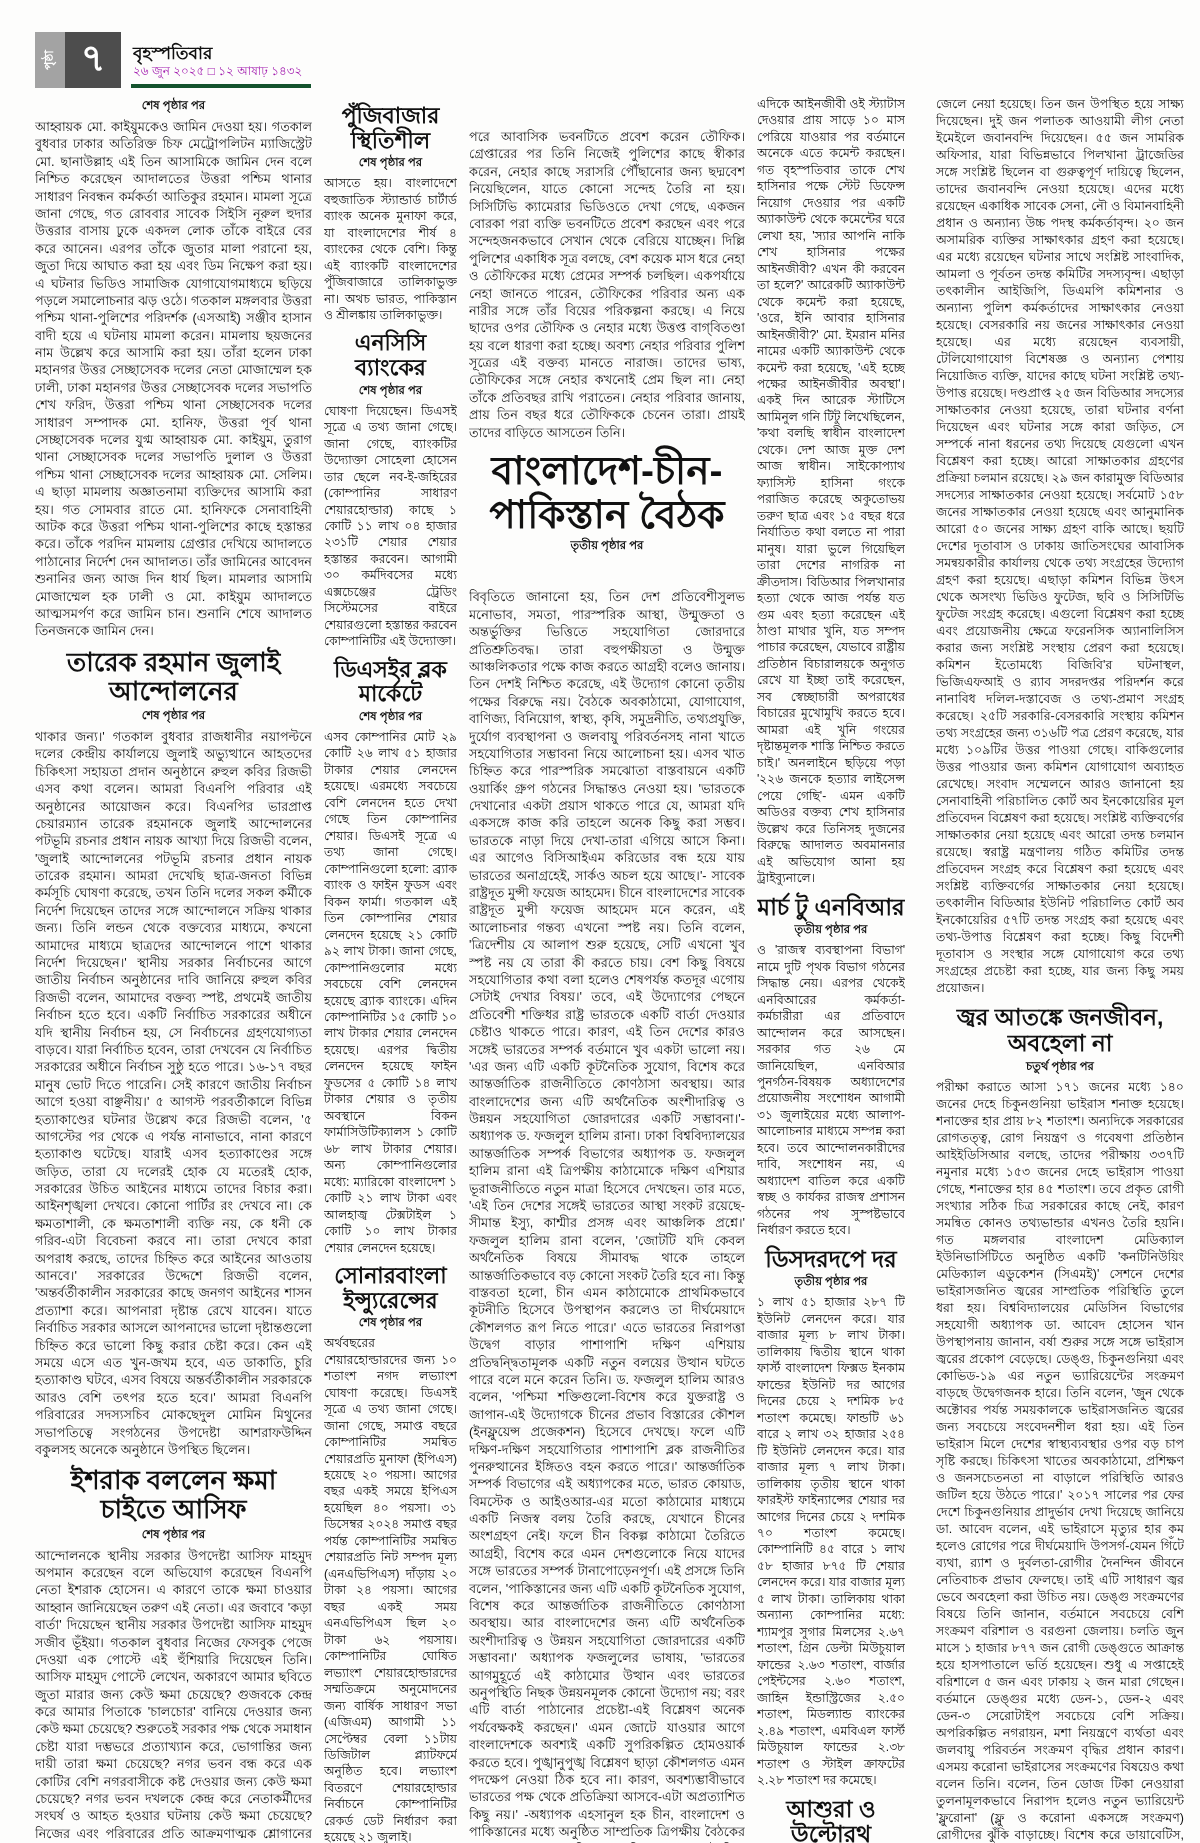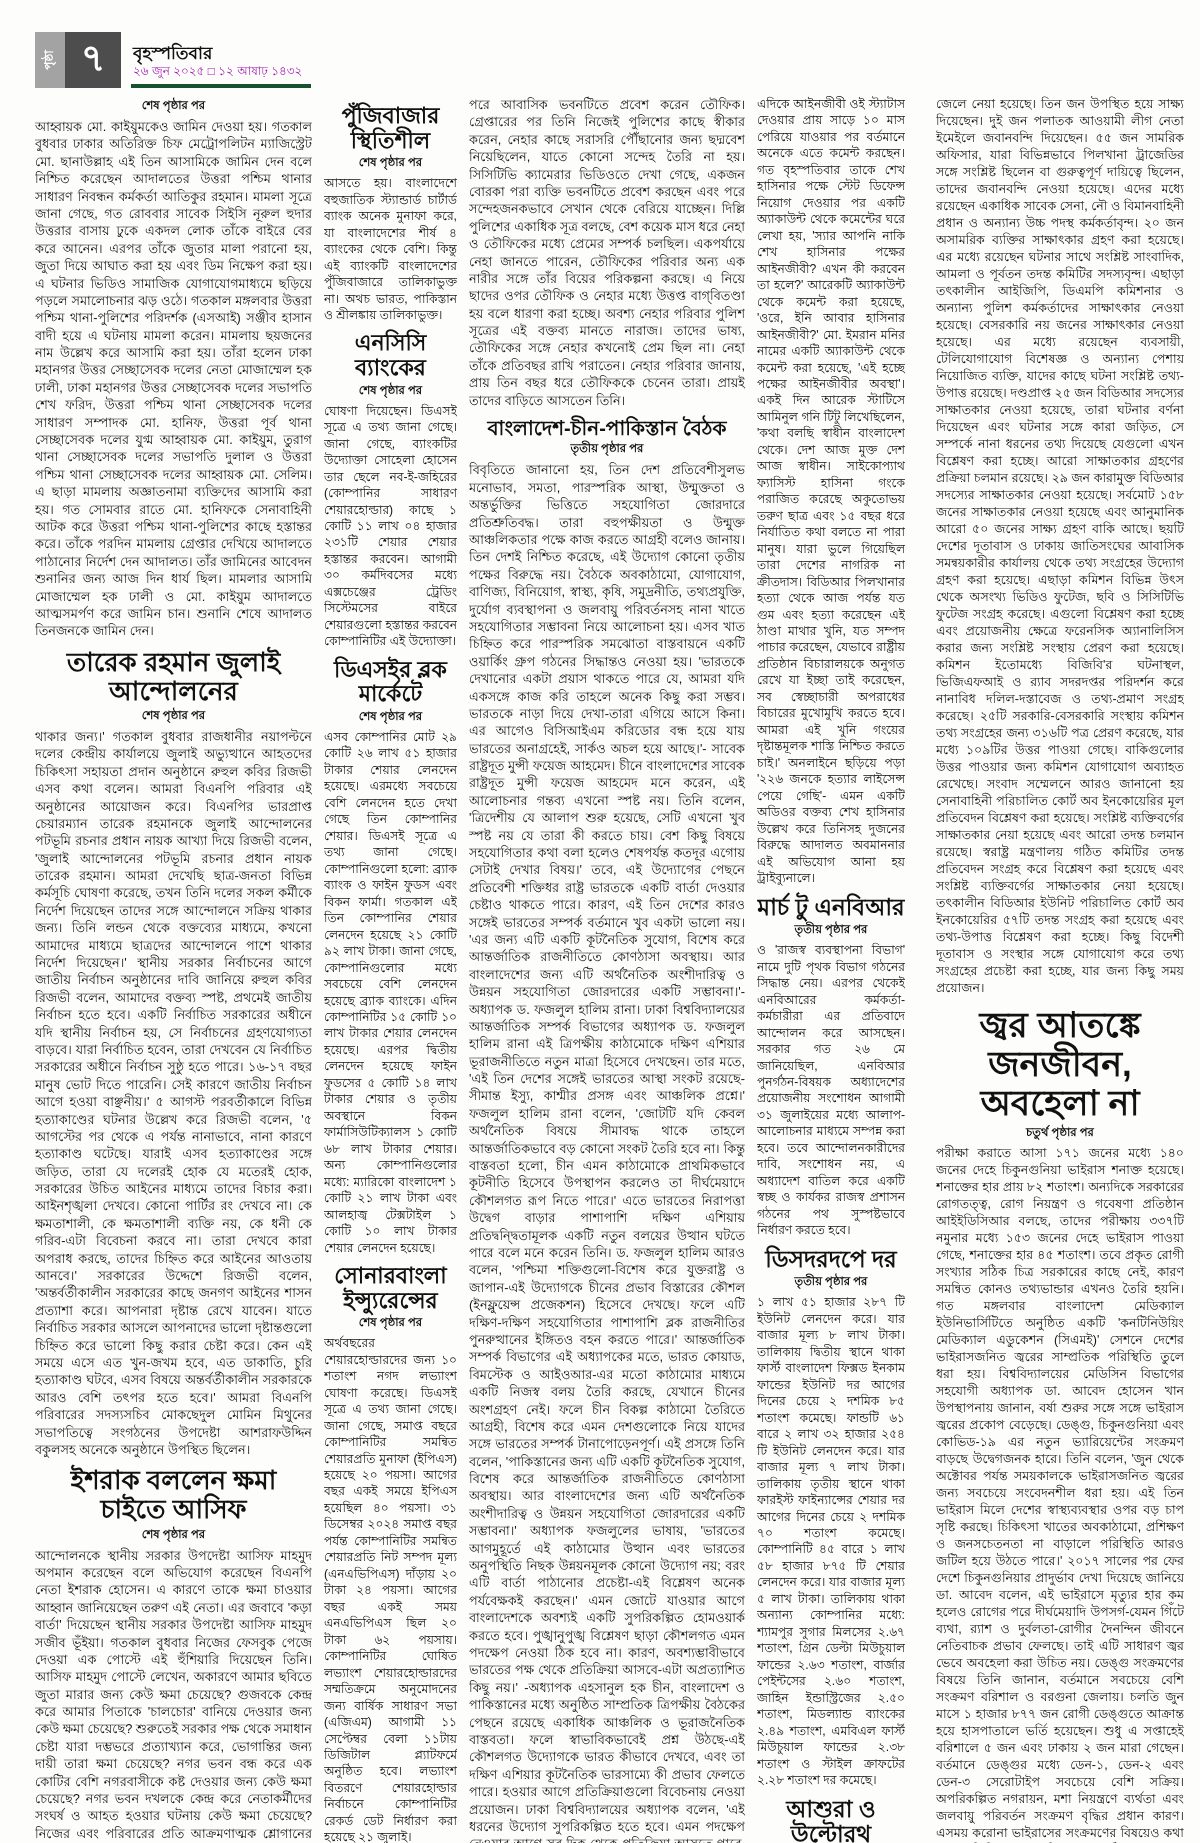--- a/index.html
+++ b/index.html
@@ -30,28 +30,28 @@
   .col{position:absolute;top:0;bottom:0;overflow:hidden;}
   .col-a{left:35px;width:277px;}
   .col-b{left:324px;width:133px;}
   .col-c{left:469px;width:276px;}
   .col-d{left:757px;width:148px;}
   .col-e{left:936px;width:248px;}
   article{margin:0;}
   h2{margin:8px 0 0 0;text-align:center;font-weight:bold;line-height:1.12;}
   .col-a h2{font-size:26px;}
   .col-b h2{font-size:22px;}
-  .col-c h2{font-size:20px;}
+  .col-c h2{font-size:39px;}
   .col-d h2{font-size:23px;}
-  .col-e h2{font-size:35px;}
+  .col-e h2{font-size:23px;}
   .cont{text-align:center;font-size:11.5px;font-weight:bold;margin:1px 0 2px 0;}
   p.body{margin:0 0 4px 0;text-align:justify;}
   .col-a p.body{font-size:12.8px;line-height:1.36;}
   .col-b p.body{font-size:12.2px;line-height:1.35;}
-  .col-c p.body{font-size:12.8px;line-height:1.36;}
+  .col-c p.body{font-size:12.8px;line-height:1.36;margin-top:32px;}
   .col-d p.body{font-size:12.2px;line-height:1.35;}
   .col-e p.body{font-size:12.5px;line-height:1.36;}
 </style>
 </head>
 <body>
 
 <div class="page">
 
   <header class="masthead">
     <div class="page-word-box">

